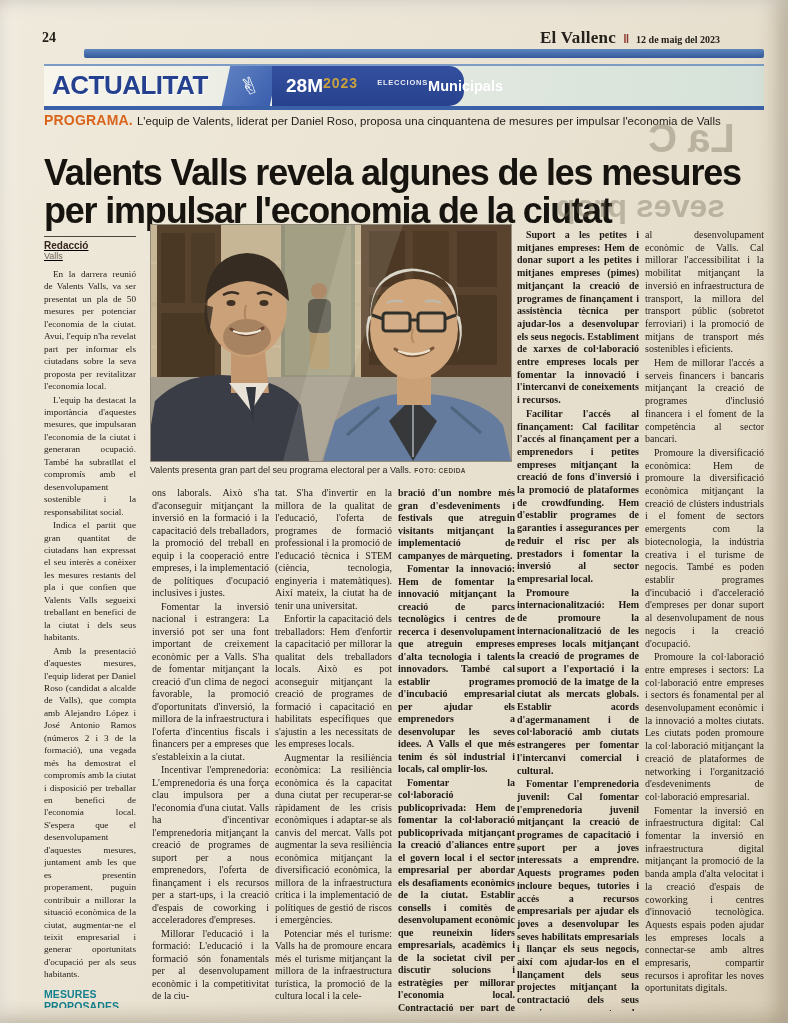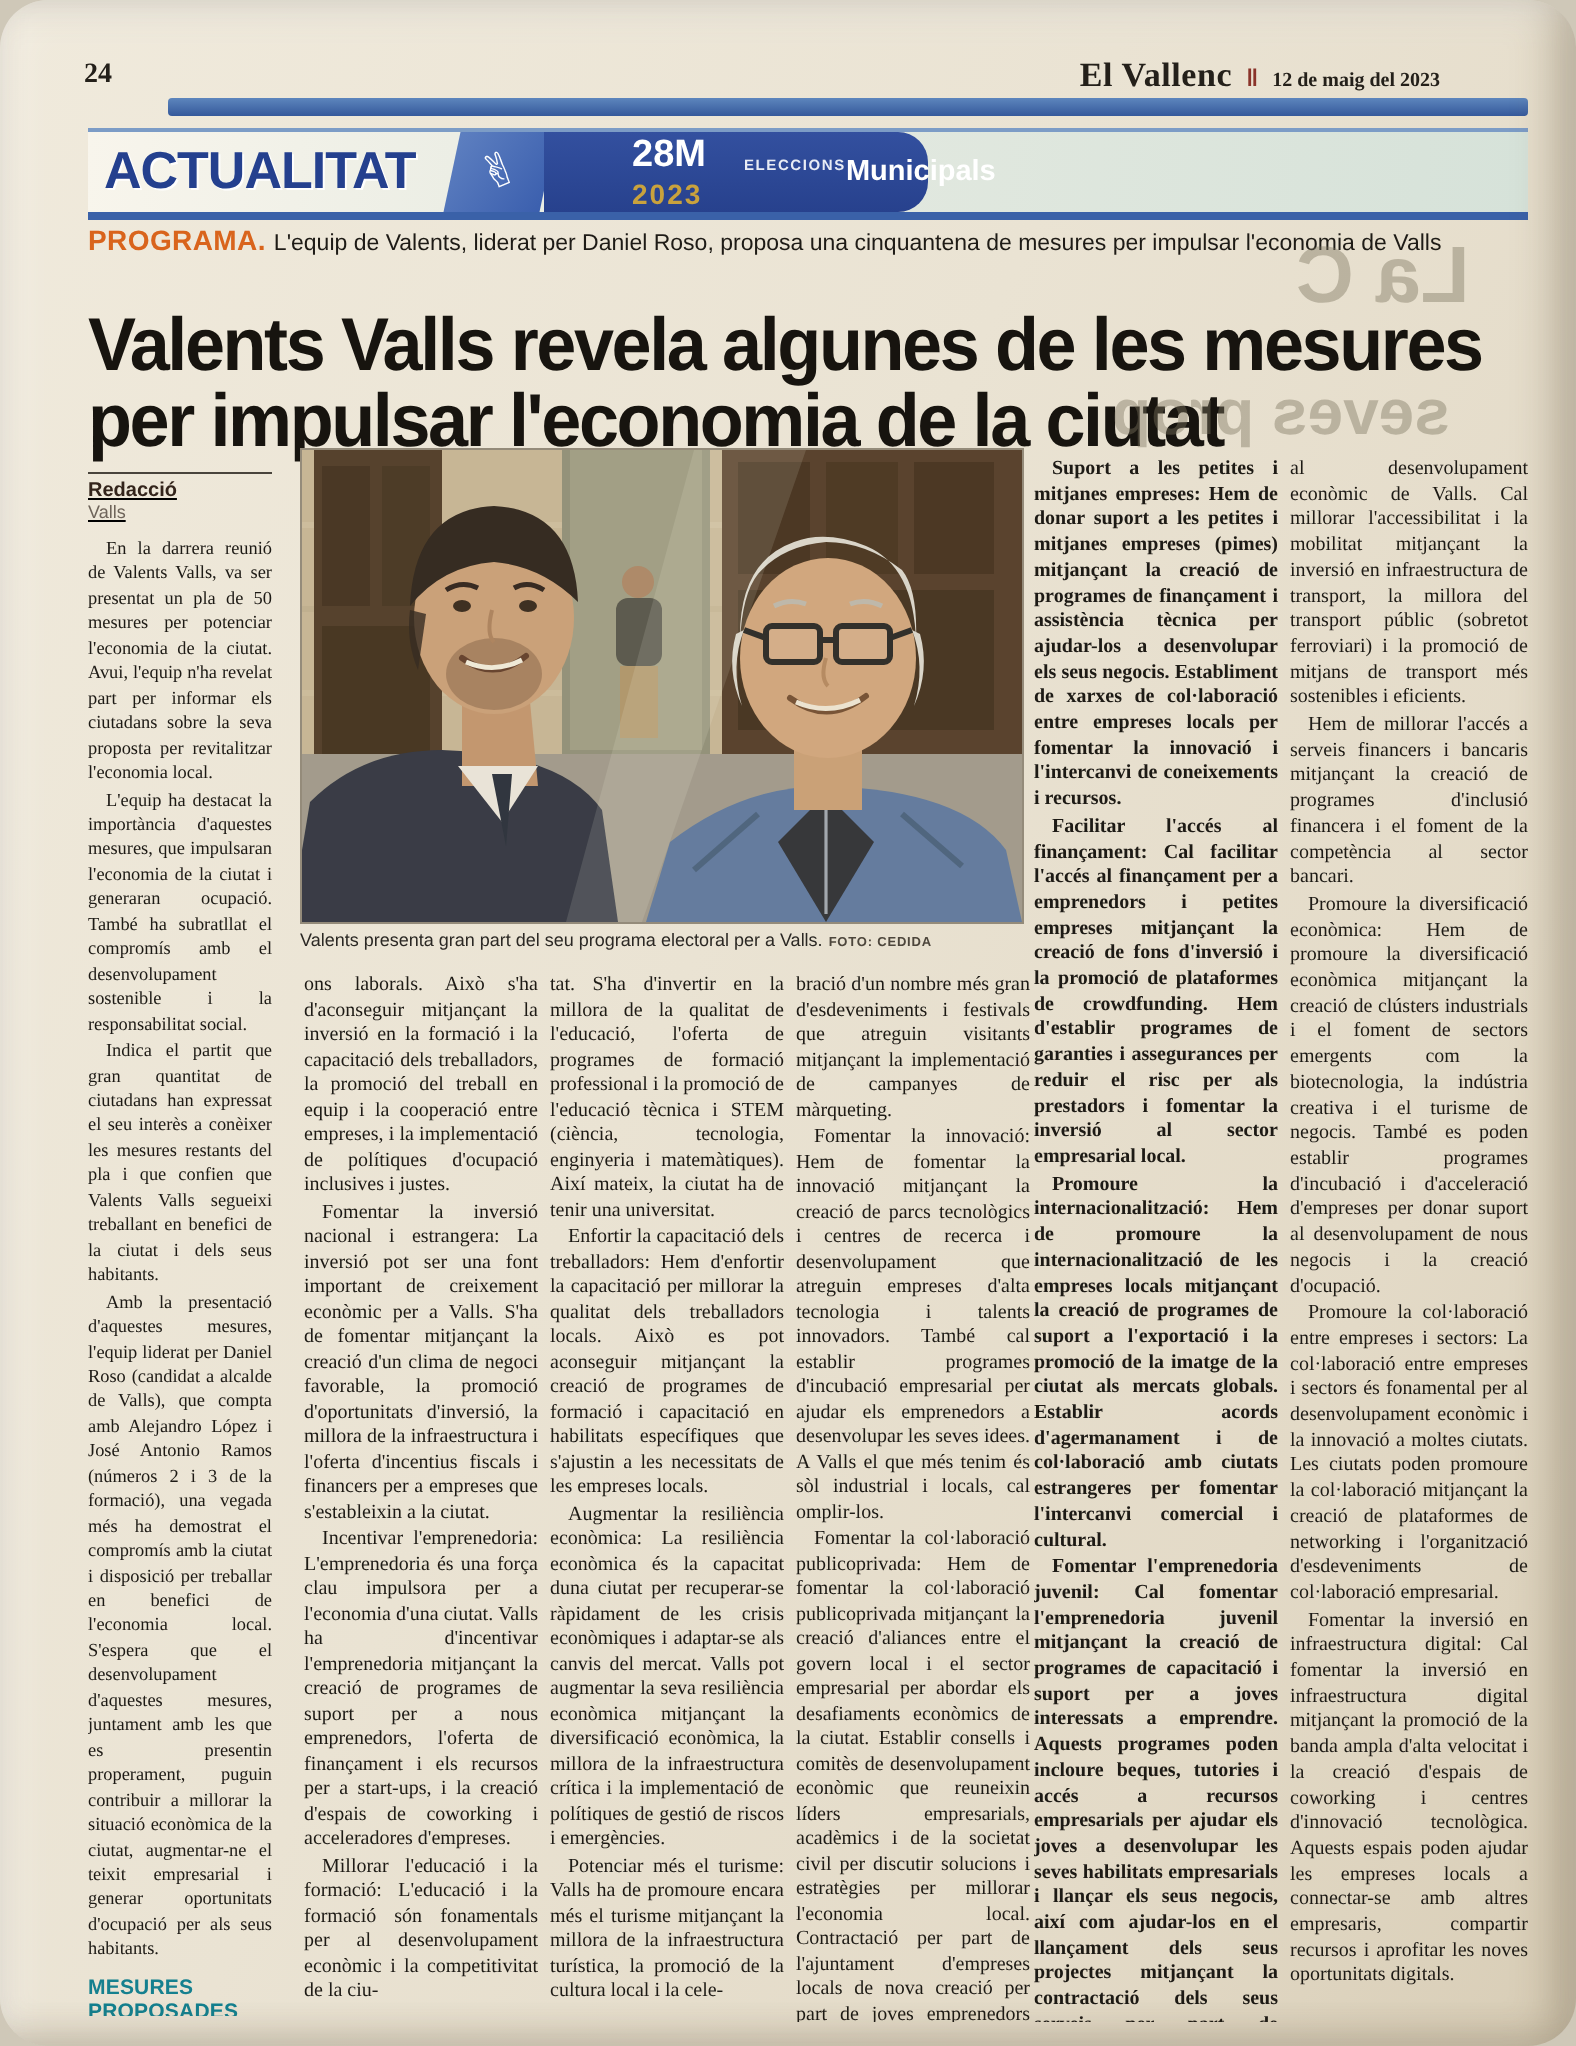--- a/index.html
+++ b/index.html
@@ -1,20 +1,19 @@
 <!DOCTYPE html>
 <html lang="ca"><head>
 <meta charset="utf-8">
 <style>
   html,body{margin:0;padding:0;}
   body{background:#cfc8b8;font-family:"Liberation Serif",serif;}
   #page{
     position:relative;width:788px;height:1023px;margin:0 auto;overflow:hidden;
     background:linear-gradient(115deg,#f0eadc 0%,#eae3d3 45%,#e3dac7 78%,#d8cdb6 100%);
-    border-radius:24px;
   }
   #page::after{
     content:"";position:absolute;inset:0;pointer-events:none;
     box-shadow:inset -12px 0 20px rgba(90,75,50,.28), inset 0 -8px 16px rgba(90,75,50,.12),
                inset 8px 8px 20px rgba(255,255,255,.35), inset 0 4px 10px rgba(255,255,255,.25);
   }
   
   .page-num{position:absolute;left:42px;top:30px;font:700 14px "Liberation Serif",serif;color:#24201a;}
   .masthead{position:absolute;left:0;top:28px;width:720px;text-align:right;color:#24201a;}
   .masthead .name{font:700 17px "Liberation Serif",serif;letter-spacing:.3px;}
@@ -29,21 +28,21 @@
   .banner .section-label{position:absolute;left:8px;top:4px;
     font:800 26px "Liberation Sans",sans-serif;color:#24408e;letter-spacing:-.5px;
     text-shadow:1px 1px 0 rgba(255,255,255,.9);}
   .hand-flag{position:absolute;left:182px;top:0;width:48px;height:40px;
     background:linear-gradient(120deg,#5d7fc0,#3b5fae);transform:skewX(-12deg);
     display:flex;align-items:center;justify-content:center;}
   .hand-flag .glyph{transform:skewX(12deg) rotate(-22deg);font:400 23px "DejaVu Sans",sans-serif;color:#fff;}
   .elections-badge{position:absolute;left:228px;top:0;width:192px;height:40px;
     background:linear-gradient(180deg,#33509f,#27418d);border-radius:0 15px 15px 0;
     display:flex;align-items:center;padding-left:14px;box-sizing:border-box;}
-  .badge-date{display:flex;flex-direction:column;line-height:1;margin-right:10px;margin-left:30px;}
+  .badge-date{display:flex;flex-direction:row;line-height:1;margin-right:10px;}
   .badge-day{font:800 19px "Liberation Sans",sans-serif;color:#fff;letter-spacing:0;}
   .badge-year{font:800 14px "Liberation Sans",sans-serif;color:#c9a23d;letter-spacing:1px;}
   .badge-divider{width:1px;height:26px;background:rgba(255,255,255,.85);margin-right:9px;}
   .badge-kind{display:flex;line-height:1.15;}
   .badge-eyebrow{font:700 7.5px "Liberation Sans",sans-serif;color:#e8ecf5;letter-spacing:.8px;}
   .badge-kind-title{font:800 14.5px "Liberation Sans",sans-serif;color:#fff;}
   
   .kicker{position:absolute;left:44px;top:112px;width:700px;
     font:400 11.5px "Liberation Sans",sans-serif;color:#1e1b16;}
   .kicker .tag{font-weight:800;color:#d9641c;margin-right:4px;font-size:14px;letter-spacing:.2px;}
@@ -61,21 +60,21 @@
   .byline .author{font:700 10px "Liberation Sans",sans-serif;color:#33241b;}
   .byline .place{font:400 9px "Liberation Sans",sans-serif;color:#6e645a;}
   
   .col{position:absolute;overflow:hidden;text-align:justify;color:#1d1a15;}
   .col p{margin:0 0 1px 0;text-indent:9px;}
   .col.cont p:first-child{text-indent:0;}
   .col-1{left:44px;top:268px;width:92px;height:740px;font-size:9.2px;line-height:12.45px;}
   .col-u{font-size:10px;line-height:12.5px;}
   .col-2{left:152px;top:487px;width:117px;height:524px;}
   .col-3{left:275px;top:487px;width:117px;height:524px;}
-  .col-4{left:398px;top:487px;width:117px;height:524px;}
+  .col-4{left:398px;top:487px;width:117px;height:524px;font-weight:bold;}
   .col-r{font-size:10px;line-height:12.7px;}
   .col-5{left:517px;top:229px;width:122px;height:782px;font-weight:bold;}
   .col-6{left:645px;top:229px;width:119px;height:782px;}
   .subhead{margin:7px 0 4px 0;font:800 10.5px "Liberation Sans",sans-serif;
     color:#15808f;line-height:12px;letter-spacing:.1px;}
   .subhead span{display:block;}
   
   .photo-fig{position:absolute;left:150px;top:224px;width:362px;}
   .photo-frame{width:360px;height:236px;border:1px solid #948b7a;background:#c4b394;overflow:hidden;}
   .caption{margin-top:3px;font:400 9px "Liberation Sans",sans-serif;color:#2b2824;}

